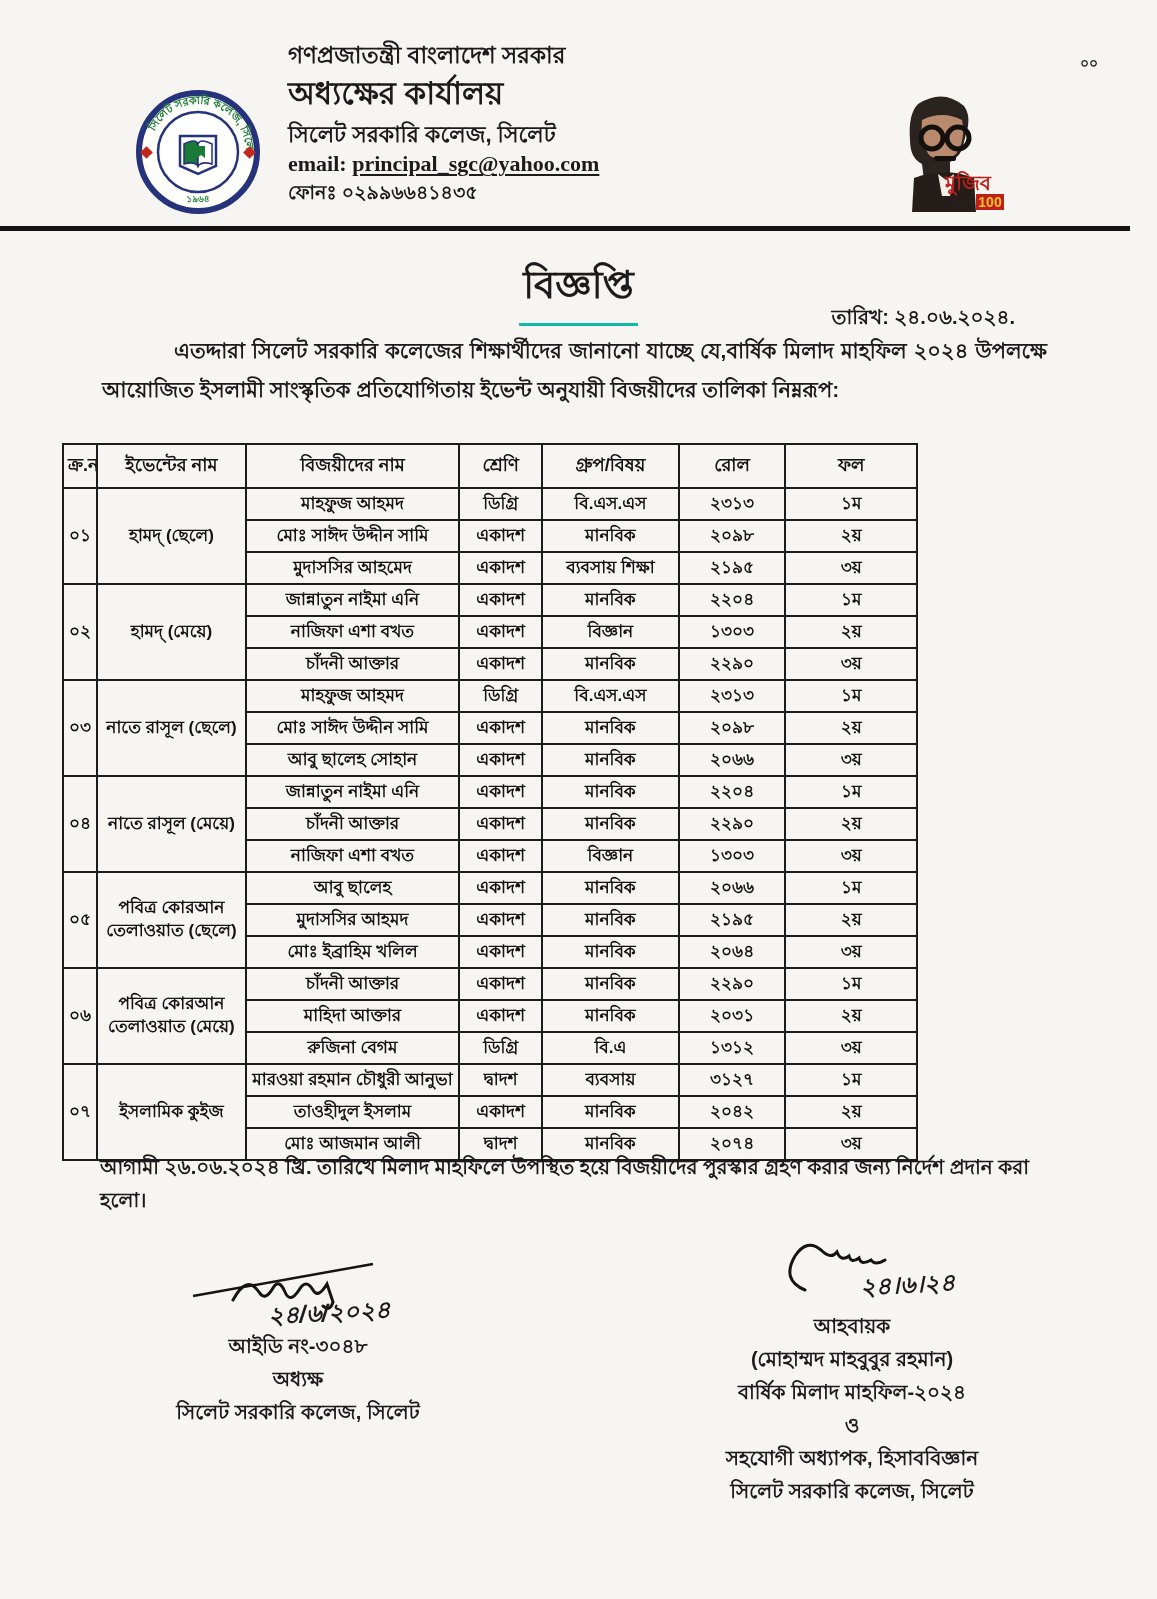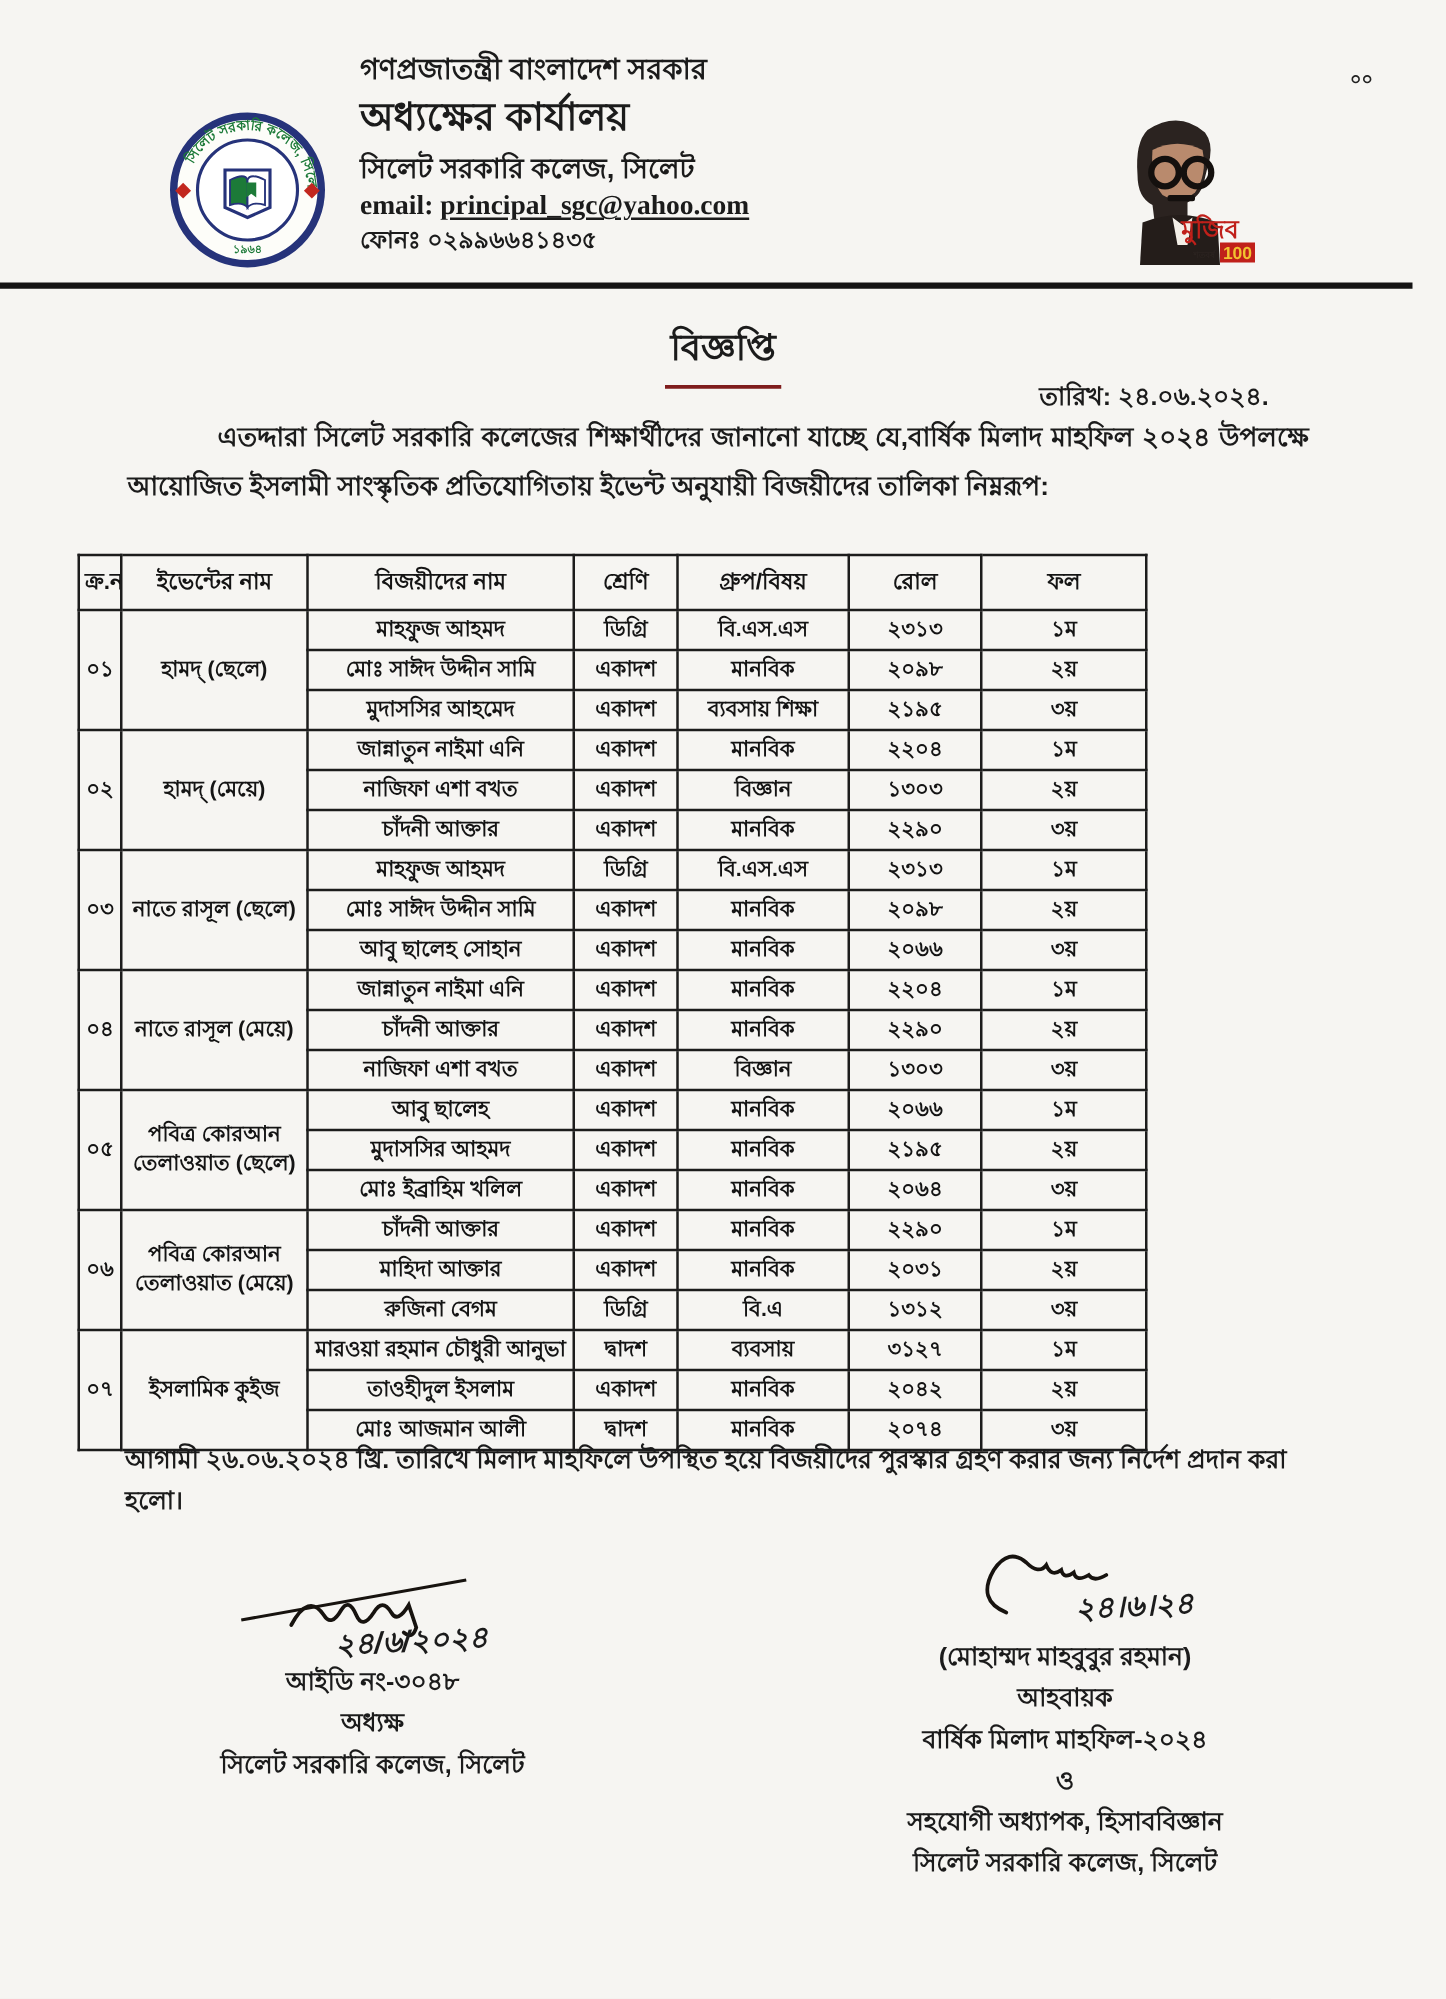--- a/index.html
+++ b/index.html
@@ -34,22 +34,22 @@
   .h-email .u { text-decoration: underline; text-decoration-thickness: 2px; text-underline-offset: 3px; }
   .h-phone { font-size: 19px; font-weight: 700; margin-top: 5px; }
   .logo-left  { position: absolute; top: 88px; left: 134px; }
   .logo-right { position: absolute; top: 86px; left: 880px; }
   .top-rule { position: absolute; top: 226px; left: 0; width: 1130px; height: 5px; background: #141414; }
   
   .notice-title {
     position: absolute; top: 255px; left: 0; width: 1157px; text-align: center;
   }
   .notice-title span {
-    display: inline-block; font-size: 29px; font-weight: 800;
-    border-bottom: 3px solid #7f1d1d; padding: 0 4px 4px;
+    display: inline-block; font-size: 38px; font-weight: 800;
+    border-bottom: 3px solid #14b8a6; padding: 0 4px 4px;
   }
   .notice-date {
     position: absolute; top: 302px; right: 142px;
     font-size: 20px; font-weight: 700;
   }
   .notice-body {
     position: absolute; top: 332px; left: 102px; width: 945px;
     font-size: 21px; font-weight: 700; line-height: 1.85; text-align: justify;
     text-indent: 72px;
   }
@@ -346,21 +346,21 @@
     <div class="sign-line">সিলেট সরকারি কলেজ, সিলেট</div>
   </div>
 
   <div class="sign-block sign-right">
     <div class="sign-art">
       <svg width="250" height="78" viewBox="0 0 250 78" style="margin:0 auto;">
         <path d="M78 58 q-24 -10 -10 -34 q12 -18 26 -6 q10 10 16 2 q4 10 12 4 q2 8 10 2 q2 8 12 2 q4 6 14 0" stroke="#17130f" stroke-width="3" fill="none" stroke-linecap="round"></path>
       </svg>
       <span class="sign-date">২৪।৬।২৪</span>
     </div>
+    <div class="sign-line">আহবায়ক</div>
     <div class="sign-line">(মোহাম্মদ মাহবুবুর রহমান)</div>
-    <div class="sign-line">আহবায়ক</div>
     <div class="sign-line">বার্ষিক মিলাদ মাহফিল-২০২৪</div>
     <div class="sign-line">ও</div>
     <div class="sign-line">সহযোগী অধ্যাপক, হিসাববিজ্ঞান</div>
     <div class="sign-line">সিলেট সরকারি কলেজ, সিলেট</div>
   </div>
 
 </div>
 
 </body></html>

